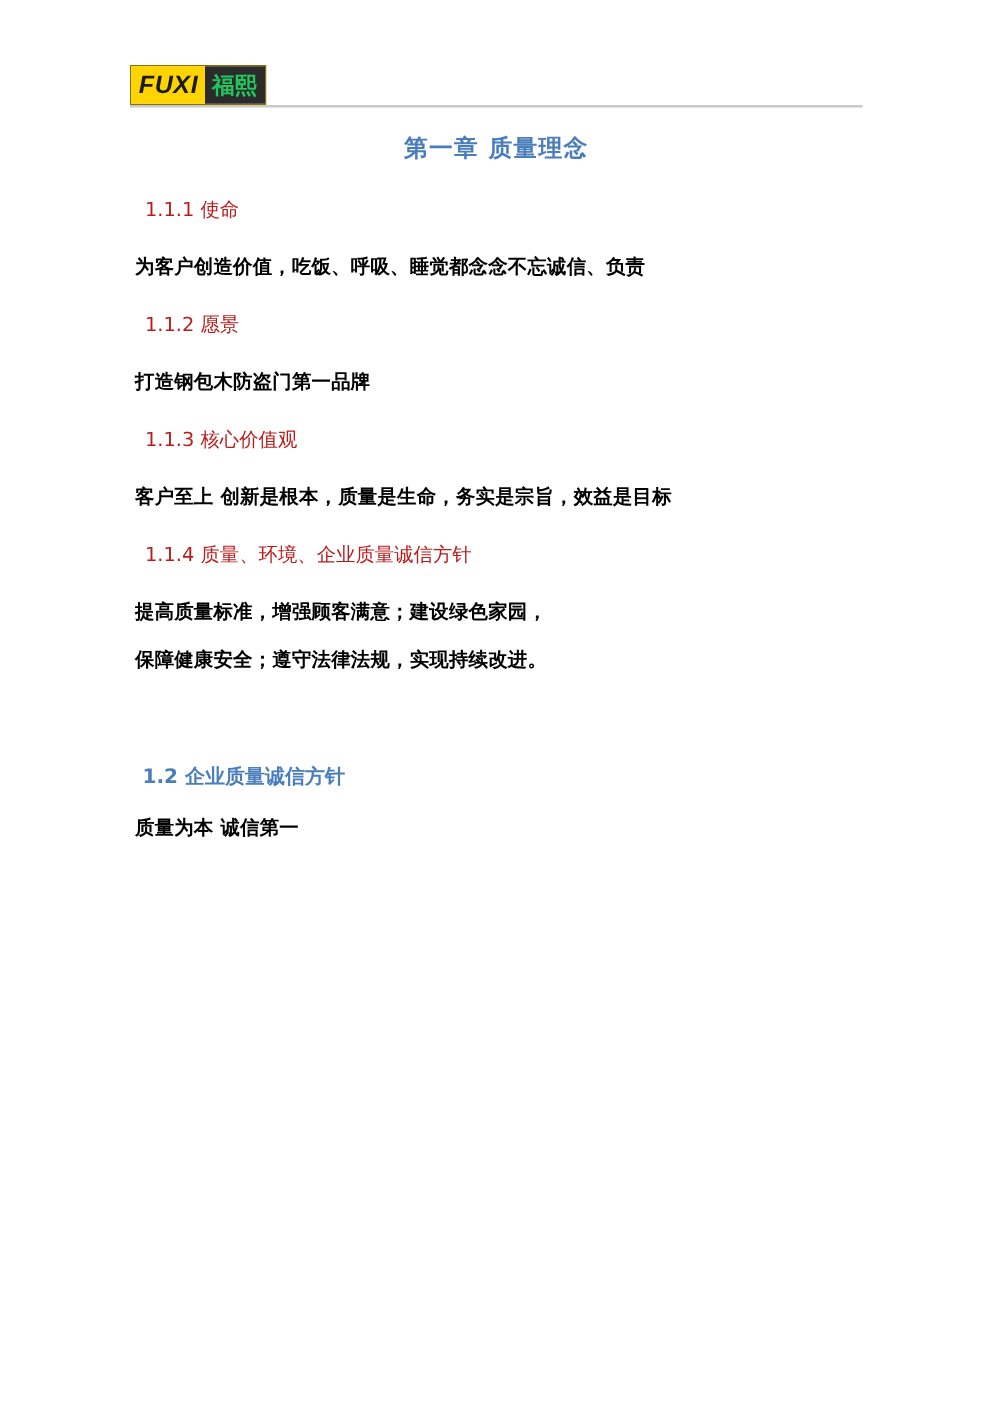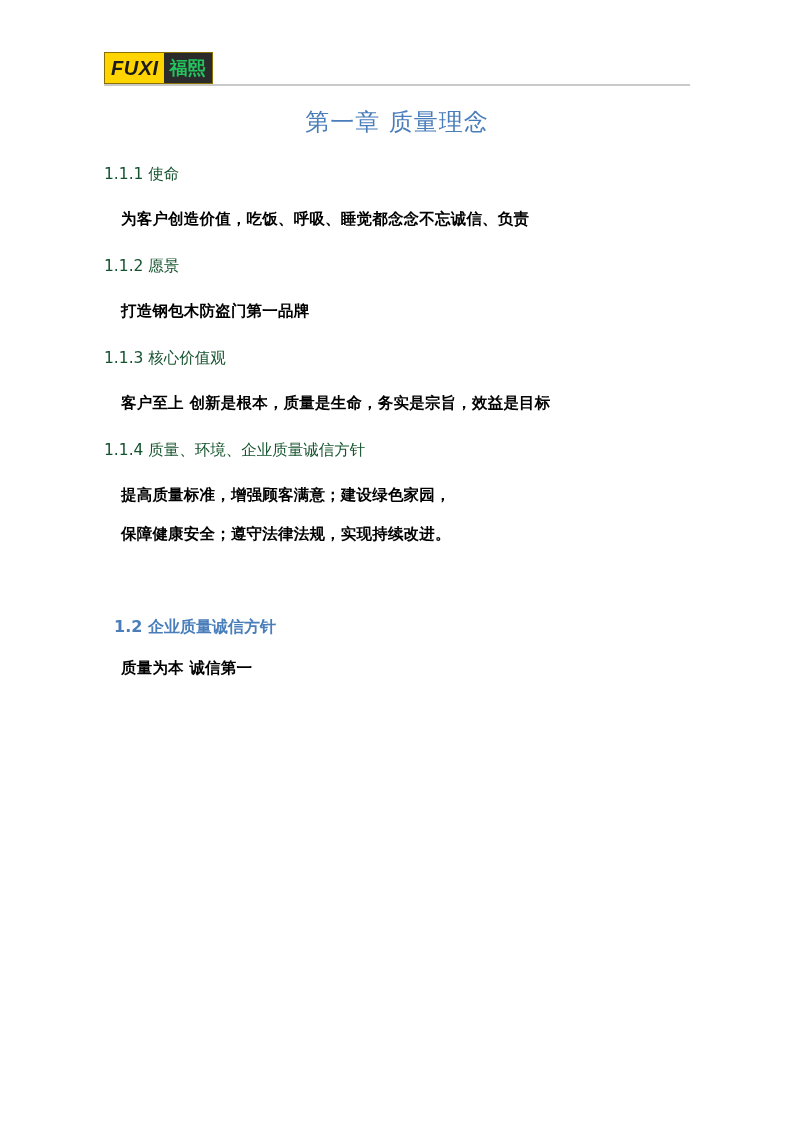--- a/index.html
+++ b/index.html
@@ -76,49 +76,49 @@
   .doc {
     position: absolute;
     top: 96px;
     left: 104px;
     width: 586px;
   }
 
   .chapter-title {
     text-align: center;
     color: #4a7ebb;
-    font-size: 24px;
-    font-weight: normal;
+    font-size: 19px;
+    font-weight: bold;
     letter-spacing: 1px;
     margin: 10px 0 26px 0;
     font-family: "DejaVu Sans", "Liberation Sans", sans-serif;
   }
 
   .h2 {
     color: #4a7ebb;
     font-size: 16px;
     font-weight: bold;
     margin: 0 0 22px 0;
     padding-left: 10px;
     font-family: "DejaVu Sans", "Liberation Sans", sans-serif;
   }
 
   .h3 {
-    color: #14532d;
+    color: #b91c1c;
     font-size: 15.5px;
     font-weight: normal;
-    margin: 0 0 24px 0;
+    margin: 0 0 24px 12px;
     font-family: "DejaVu Sans", "Liberation Sans", sans-serif;
   }
 
   .body-bold {
     color: #000000;
     font-size: 15.5px;
     font-weight: bold;
-    margin: 0 0 26px 17px;
+    margin: 0 0 26px 4px;
     letter-spacing: 0.2px;
     font-family: "DejaVu Sans", "Liberation Sans", sans-serif;
   }
   .body-bold.tight {
     margin-bottom: 18px;
   }
 
   .spacer-lg {
     height: 34px;
   }

